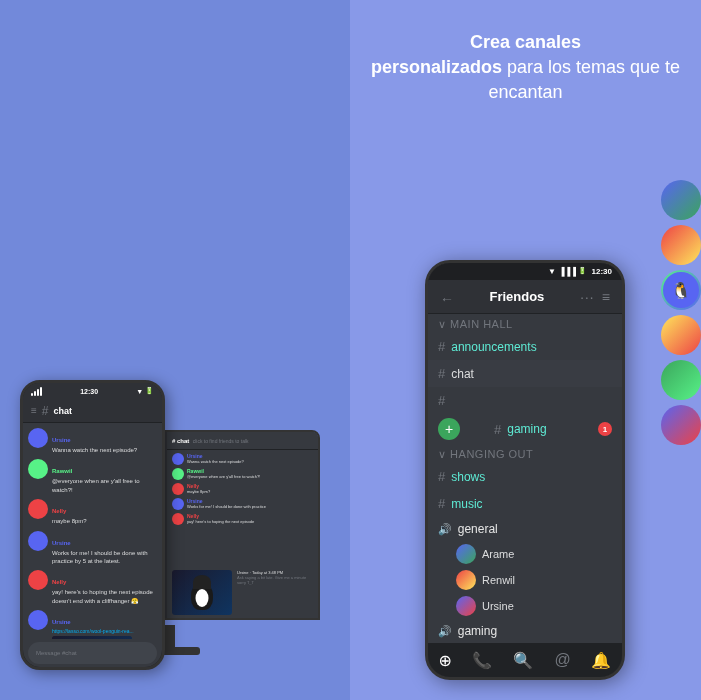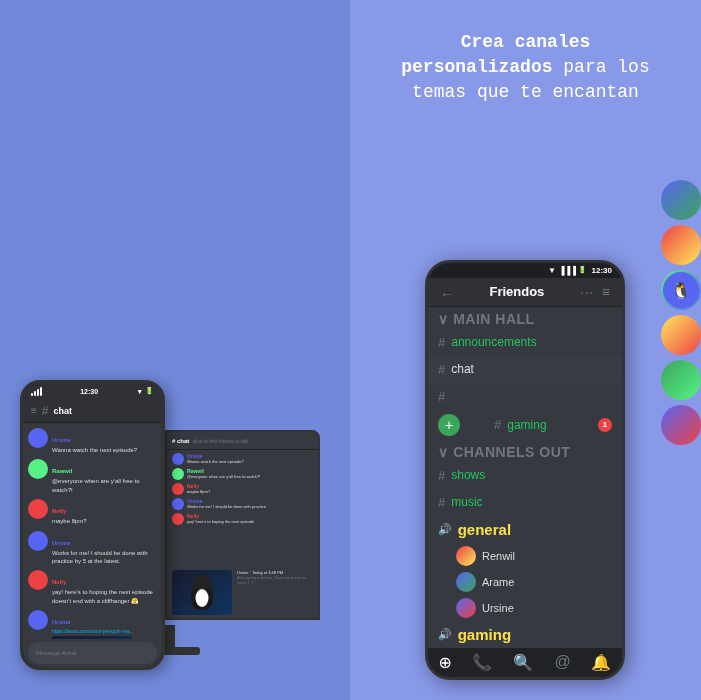--- a/index.html
+++ b/index.html
@@ -366,43 +366,43 @@
       display: flex;
       align-items: center;
       justify-content: center;
     }
     .rib-text {
       font-size: 11px;
       color: white;
       font-weight: 600;
     }
     .rp-section-label {
-      font-size: 14px;
+      font-size: 11px;
       color: #72767d;
       padding: 4px 10px 2px;
-      font-weight: 700;
+      font-weight: 400;
       letter-spacing: 0.5px;
     }
     .rp-channel {
       display: flex;
       align-items: center;
       padding: 6px 10px;
       gap: 6px;
       position: relative;
     }
     .rp-channel.active {
       background: #393c43;
     }
     .rp-channel-hash {
       color: #72767d;
       font-size: 13px;
     }
     .rp-channel-name {
       font-size: 12px;
-      color: #22c55e;
+      color: #5eead4;
       flex: 1;
     }
     .rp-channel.active .rp-channel-name {
       color: #dcddde;
     }
     .rp-badge {
       background: #ed4245;
       color: white;
       font-size: 8px;
       font-weight: 700;
@@ -431,23 +431,22 @@
       color: #72767d;
       font-size: 11px;
     }
     .rp-voice-channel {
       display: flex;
       align-items: center;
       padding: 5px 10px;
       gap: 6px;
     }
     .rp-voice-name {
-      font-size: 15px;
-      color: #fde047;
-      font-weight: bold;
+      font-size: 12px;
+      color: #e5e5e5;
     }
     .rp-voice-member {
       display: flex;
       align-items: center;
       padding: 3px 10px 3px 28px;
       gap: 6px;
     }
     .rpm-avatar {
       width: 20px;
       height: 20px;
@@ -648,21 +647,21 @@
         </div>
       </div>
       <div class="mobile-input">
         <span class="mi-text">Message #chat</span>
       </div>
     </div>
   </div>
 </div>
 
 <div class="right-panel">
-  <p class="heading-text" style="font-size:18px;font-family:Liberation Mono, monospace;">
+  <p class="heading-text" style="font-size:18px;">
     <strong>Crea canales</strong><br>
     <strong>personalizados</strong><span> para los temas que te encantan</span>
   </p>
 
   <div class="right-phone-mockup">
     <div class="rp-screen">
 
       <div class="rp-status-bar">
         <div class="rp-status-icons">
           <span class="rp-wifi">▼</span>
@@ -696,43 +695,43 @@
         <span class="rp-channel-hash">#</span>
       </div>
 
       <div style="display:flex;align-items:center;padding:4px 10px;gap:6px;">
         <div class="rp-add-btn" style="position:relative;left:0;">+</div>
         <span style="margin-left:28px;" class="rp-channel-hash">#</span>
         <span class="rp-channel-name">gaming</span>
         <div class="rp-badge">1</div>
       </div>
 
-      <div class="rp-section-label">∨ CHANNELS OUT</div>
+      <div class="rp-section-label">∨ HANGING OUT</div>
 
       <div class="rp-channel">
         <span class="rp-channel-hash">#</span>
         <span class="rp-channel-name">shows</span>
       </div>
       <div class="rp-channel">
         <span class="rp-channel-hash">#</span>
         <span class="rp-channel-name">music</span>
       </div>
 
       <div class="rp-voice-channel">
         <span class="rp-voice-icon">🔊</span>
         <span class="rp-voice-name">general</span>
       </div>
 
       <div class="rp-voice-member">
+        <div class="rpm-avatar" style="background:linear-gradient(135deg,#5865f2,#3ba55c);"></div>
+        <span class="rpm-name">Arame</span>
+      </div>
+      <div class="rp-voice-member">
         <div class="rpm-avatar" style="background:linear-gradient(135deg,#ed4245,#fee75c);"></div>
         <span class="rpm-name">Renwil</span>
-      </div>
-      <div class="rp-voice-member">
-        <div class="rpm-avatar" style="background:linear-gradient(135deg,#5865f2,#3ba55c);"></div>
-        <span class="rpm-name">Arame</span>
       </div>
       <div class="rp-voice-member">
         <div class="rpm-avatar" style="background:linear-gradient(135deg,#5865f2,#ed4245);"></div>
         <span class="rpm-name">Ursine</span>
       </div>
 
       <div class="rp-voice-channel">
         <span class="rp-voice-icon">🔊</span>
         <span class="rp-voice-name">gaming</span>
       </div>

